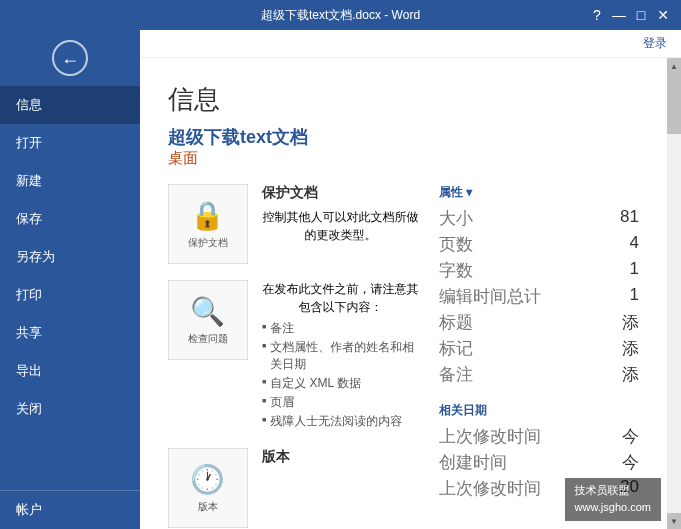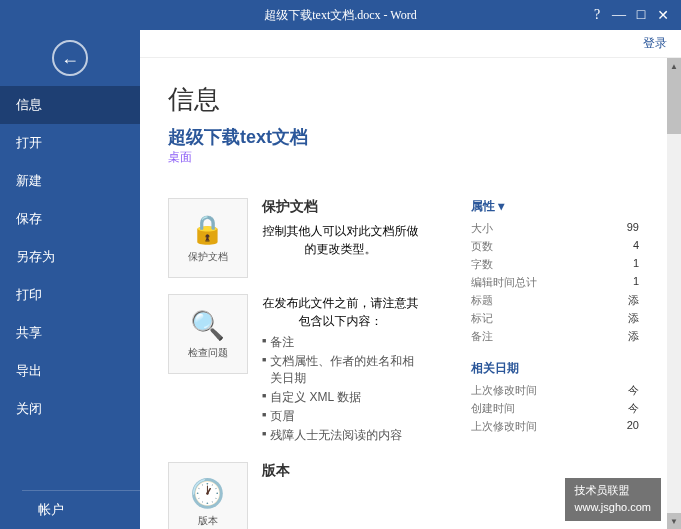--- a/index.html
+++ b/index.html
@@ -14,21 +14,20 @@
     
     .title-bar {
       height: 30px;
       background: #2B579A;
       display: flex;
       align-items: center;
       justify-content: space-between;
       padding: 0 8px;
       color: white;
       font-size: 12px;
-      font-family: Liberation Serif, serif;
     }
     .title-bar-left { flex: 1; }
     .title-bar-center {
       flex: 2;
       text-align: center;
       font-size: 12px;
     }
     .title-bar-right {
       flex: 1;
       display: flex;
@@ -93,21 +92,20 @@
       color: white;
       cursor: pointer;
       white-space: nowrap;
     }
     .sidebar-item.active { background: #1e3f73; }
 
     .sidebar-bottom {
       border-top: 1px solid rgba(255,255,255,0.2);
       display: flex;
       flex-direction: column;
-      margin-left: 22px;
     }
     .sidebar-item.options-highlighted {
       border: 2px solid red;
       color: white;
     }
 
     
     .content-area {
       flex: 1;
       background: white;
@@ -162,23 +160,23 @@
       margin-bottom: 8px;
     }
 
     .doc-title {
       font-size: 18px;
       color: #2B579A;
       font-weight: bold;
       margin-bottom: 0;
     }
     .doc-location {
-      font-size: 12px;
-      color: #8b5cf6;
-      margin-bottom: 32px;
+      font-size: 15px;
+      color: #c2410c;
+      margin-bottom: 16px;
     }
 
     
     .info-row {
       display: flex;
       gap: 20px;
     }
     .info-left {
       flex: 1;
     }
@@ -246,33 +244,32 @@
     .card-list li::before {
       content: "■";
       font-size: 7px;
       margin-top: 3px;
       color: #555;
     }
 
     
     .props-section {
       margin-bottom: 16px;
-      margin-left: 32px;
     }
     .props-header {
       font-size: 12px;
       font-weight: bold;
       color: #2B579A;
       margin-bottom: 6px;
       border-bottom: none;
     }
     .prop-row {
       display: flex;
       justify-content: space-between;
-      font-size: 11px;
+      font-size: 17px;
       margin-bottom: 3px;
     }
     .prop-label { color: #777; }
     .prop-value { color: #333; text-align: right; max-width: 80px; overflow: hidden; }
 
     
     .version-card {
       display: flex;
       gap: 14px;
       align-items: flex-start;
@@ -436,21 +433,21 @@
                 <div class="card-title">版本</div>
               </div>
             </div>
           </div>
 
           <div class="info-right">
             <div class="props-section">
               <div class="props-header">属性 ▾</div>
               <div class="prop-row">
                 <span class="prop-label">大小</span>
-                <span class="prop-value">99</span>
+                <span class="prop-value">81</span>
               </div>
               <div class="prop-row">
                 <span class="prop-label">页数</span>
                 <span class="prop-value">4</span>
               </div>
               <div class="prop-row">
                 <span class="prop-label">字数</span>
                 <span class="prop-value">1</span>
               </div>
               <div class="prop-row">

